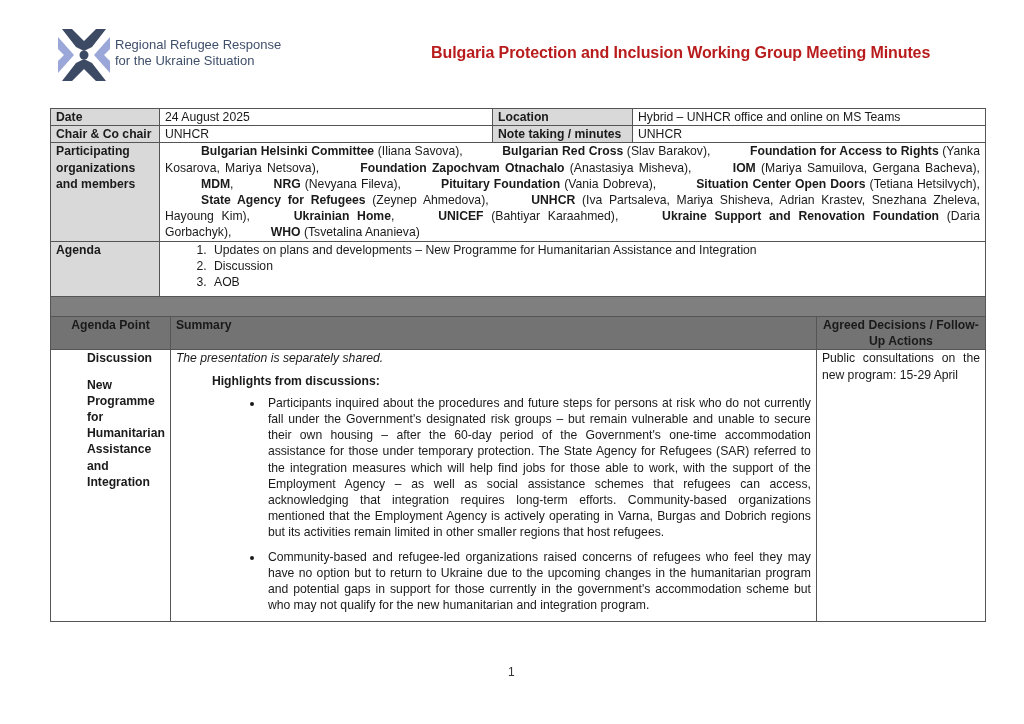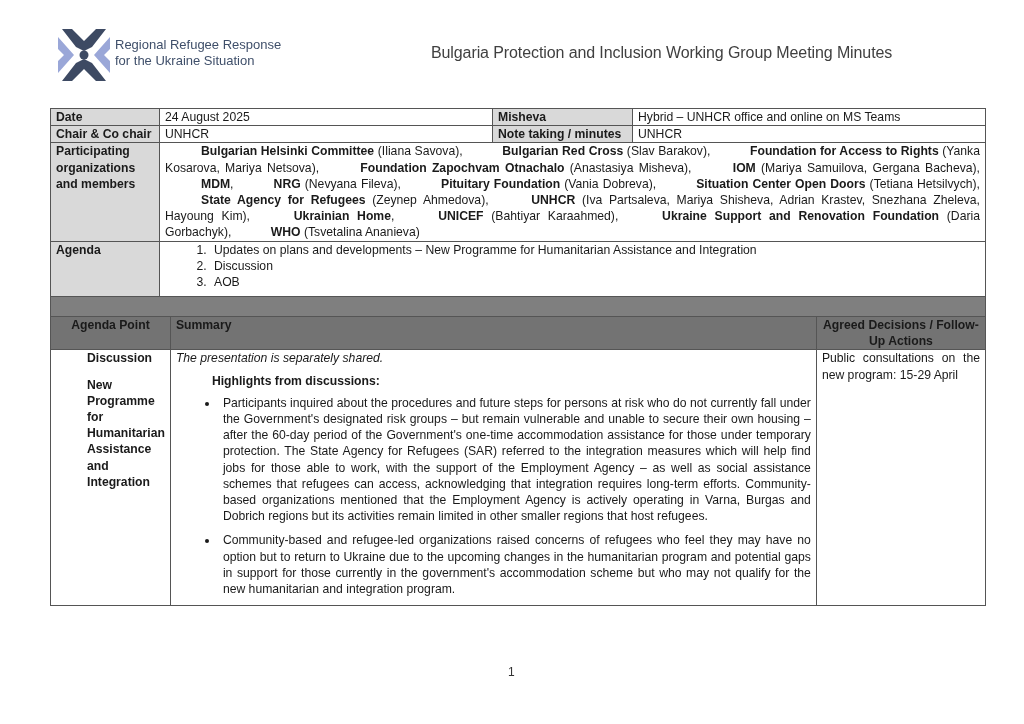--- a/index.html
+++ b/index.html
@@ -1,33 +1,33 @@
 <!DOCTYPE html>
 <html><head>
 <meta charset="utf-8">
 <style>
   html, body { margin: 0; padding: 0; background: #ffffff; }
   body { width: 1024px; height: 724px; position: relative; overflow: hidden;
          font-family: "Liberation Sans", "DejaVu Sans", sans-serif; color: #1a1a1a; }
   .logo { position: absolute; left: 58px; top: 27px; width: 230px; height: 56px; }
   .logo svg { position: absolute; left: 0; top: 0; }
   .logo-text { position: absolute; left: 57px; top: 10px; font-size: 13px; line-height: 16px; color: #3f4f6a; }
-  .doc-title { position: absolute; left: 431px; top: 44px; font-size: 16px; font-weight: normal; color: #404040; letter-spacing: -0.1px; }
+  .doc-title { position: absolute; left: 431px; top: 44px; font-size: 16px; font-weight: bold; color: #b91c1c; letter-spacing: -0.1px; }
 
   table { border-collapse: collapse; position: absolute; font-size: 12.2px; line-height: 16.2px; }
   td { border: 1px solid #555; vertical-align: top; padding: 0 5px; }
   .lab { background: #d9d9d9; font-weight: bold; }
   #t1 { left: 50px; top: 108px; width: 936px; }
   #t2 { left: 50px; top: 296px; width: 936px; }
   .gray-bar td { background: #7f7f7f; height: 19px; padding: 0; }
   .hdr td { background: #737373; font-weight: bold; }
   ol { margin: 0; padding-left: 45px; }
   ol li { padding-left: 4px; }
   ul { margin: 6px 0 0 0; padding-left: 43px; }
-  ul li { text-align: justify; margin-bottom: 8px; padding-left: 4px; }
+  ul li { text-align: justify; margin-bottom: 8px; padding-left: 4px; margin-left: 45px; }
   .italic { font-style: italic; }
   .b { font-weight: bold; padding-left: 36px; }
   .just { text-align: justify; }
   .pagenum { position: absolute; left: 508px; top: 665px; font-size: 12px; color: #333; }
 </style>
 </head>
 <body>
 
 <div class="logo">
   <svg width="52" height="56" viewBox="0 0 52 56">
@@ -49,21 +49,21 @@
   <colgroup>
       <col style="width:109px">
       <col style="width:333px">
       <col style="width:140px">
       <col>
     </colgroup>
   <tbody>
       <tr>
     <td class="lab">Date</td>
     <td>24 August 2025</td>
-    <td class="lab">Misheva</td>
+    <td class="lab">Location</td>
     <td>Hybrid – UNHCR office and online on MS Teams</td>
   </tr>
   <tr>
     <td class="lab">Chair &amp; Co chair</td>
     <td>UNHCR</td>
     <td class="lab">Note taking / minutes</td>
     <td>UNHCR</td>
   </tr>
   <tr>
     <td class="lab">Participating organizations and members</td>

